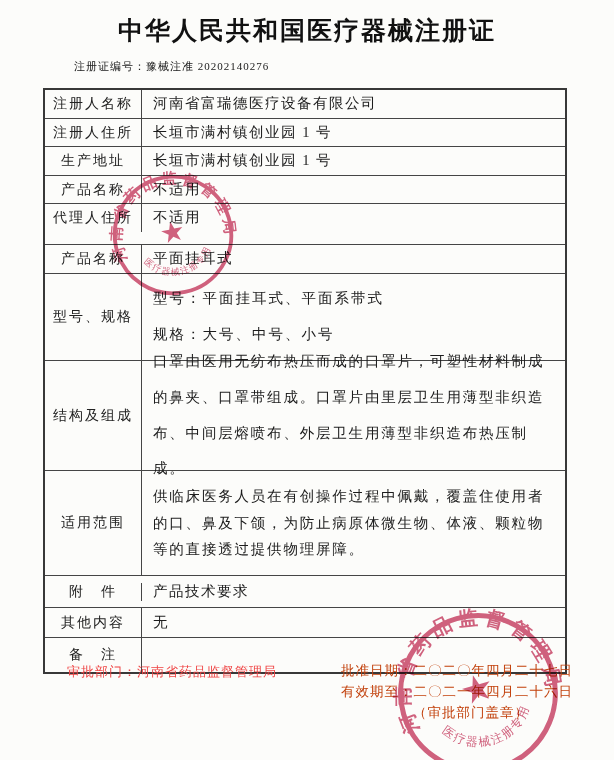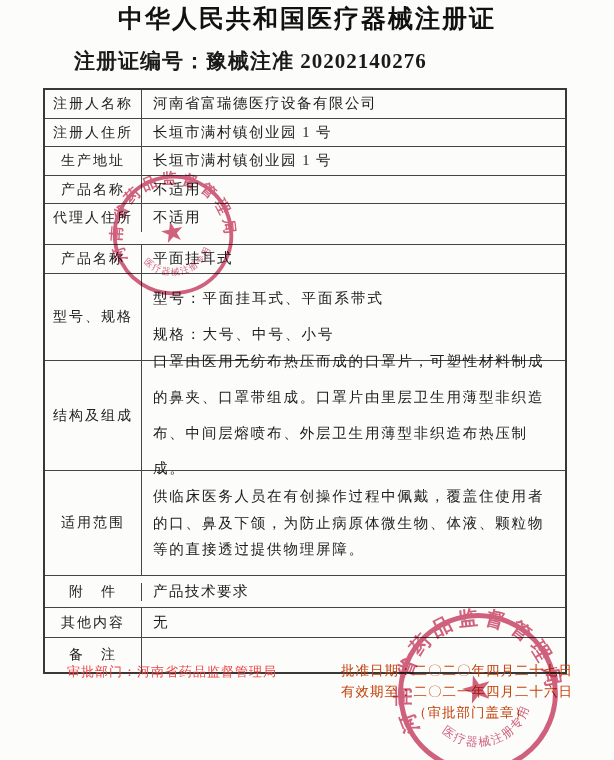--- a/index.html
+++ b/index.html
@@ -9,32 +9,32 @@
     font-family:"Liberation Serif", serif;
     color:#1e1e1e;
     overflow:hidden;
   }
   .page{
     position:relative;
     width:614px;height:760px;
     background:#fcfcfa;
   }
   .title{
-    padding-top:2px;
+    padding-top:14px;
     text-align:center;
     font-family:"Liberation Sans", sans-serif;
     font-weight:900;
     font-size:25px;
     letter-spacing:2px;
     color:#111;
   }
   .regline{
     margin:12px 0 0 74px;
-    font-size:21px;
-    font-weight:bold;
+    font-size:11px;
+    font-weight:normal;
     letter-spacing:1px;
     color:#1a1a1a;
   }
   .cert-table{
     position:absolute;
     left:43px; top:88px;
     width:524px;
     border:2px solid #383838;
     background:transparent;
     box-sizing:border-box;

